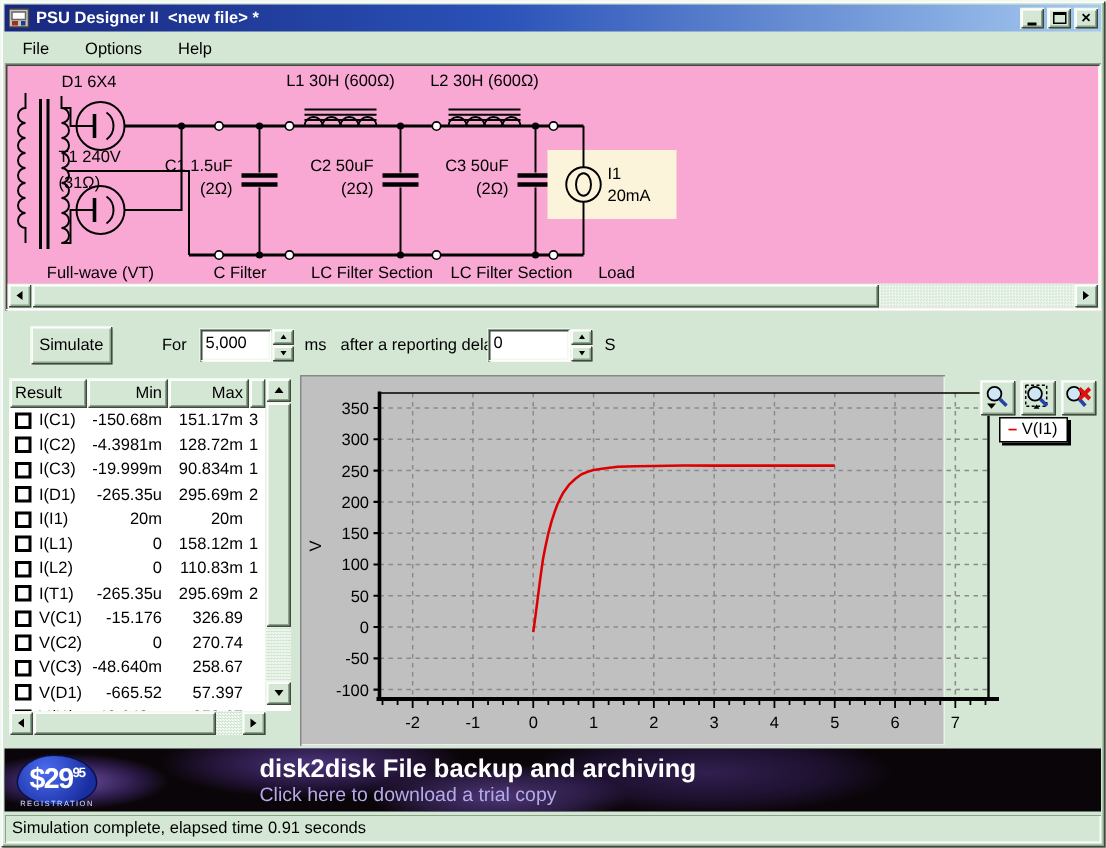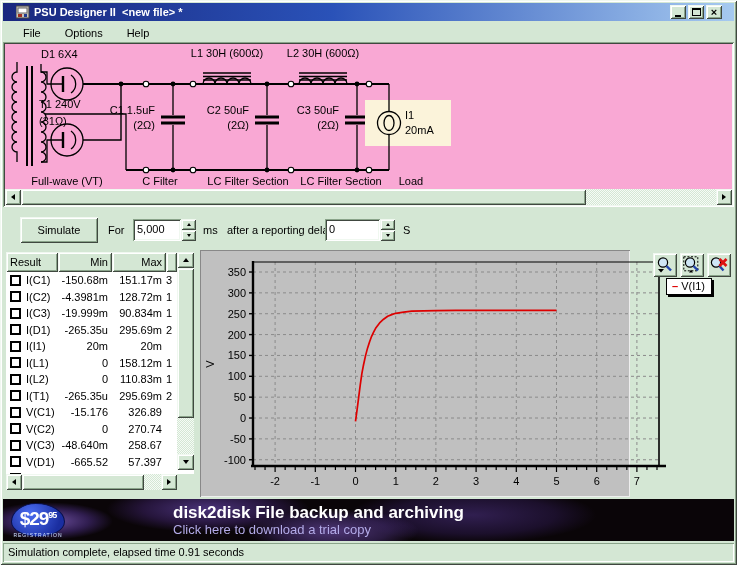--- a/index.html
+++ b/index.html
@@ -14,50 +14,50 @@
     overflow:hidden; font-size:11px; color:#000;}
   .raised{box-shadow:inset 1px 1px 0 var(--face-light), inset -1px -1px 0 var(--face-darker),
                inset 2px 2px 0 #ffffff, inset -2px -2px 0 var(--face-dark); background:var(--face);}
   .sunken{box-shadow:inset 1px 1px 0 var(--face-dark), inset -1px -1px 0 #ffffff,
                inset 2px 2px 0 var(--face-darker), inset -2px -2px 0 var(--face-light);}
   .sunken-thin{box-shadow:inset 1px 1px 0 var(--face-dark), inset -1px -1px 0 #ffffff;}
 
   
   .titlebar{position:absolute; left:3px; top:3px; width:731px; height:18px;
     background:linear-gradient(90deg,#19277e 0%, #2a52b8 45%, #a6caf0 100%);
-    display:flex; align-items:center; padding:0 12px;}
+    display:flex; align-items:center; padding:0 2px;}
   .app-icon{width:15px; height:15px; margin:0 3px 0 1px; flex:none;}
   .title-text{color:#fff; font-weight:bold; font-size:11px; white-space:pre; flex:1;}
   .tb-btns{display:flex; gap:2px;}
   .tb-btn{width:16px; height:14px; display:flex; align-items:center; justify-content:center; cursor:default;}
   .glyph-min{width:6px; height:2px; background:#000; margin-top:7px;}
   .glyph-max{width:9px; height:8px; border:1px solid #000; border-top:2px solid #000;}
   .glyph-close{font-size:11px; font-weight:bold; line-height:10px;}
 
   
-  .menubar{position:absolute; left:3px; top:21px; width:731px; height:24px; display:flex; align-items:center; padding-left:12px;}
+  .menubar{position:absolute; left:3px; top:21px; width:731px; height:24px; display:flex; align-items:center; padding-left:4px;}
   .menu-item{padding:2px 8px; margin-right:8px; cursor:default;}
 
   
   .circuit-panel{position:absolute; left:3px; top:42px; width:731px; height:165px; background:#f9a8d4;}
   .circuit-svg{position:absolute; left:2px; top:2px;}
   .hscroll{position:absolute; display:flex; height:16px;}
   .circuit-hscroll{left:2px; bottom:2px; width:727px;}
   .sb-btn{width:16px; height:16px; flex:none; display:flex; align-items:center; justify-content:center; cursor:default;}
   .sb-track{flex:1; background-image:conic-gradient(#f6fbf6 25%, var(--face) 0 50%, #f6fbf6 0 75%, var(--face) 0); background-size:2px 2px;}
   .sb-thumb{flex:none;}
   .tri{width:0; height:0; display:block;}
   .tri-up{border-left:3px solid transparent; border-right:3px solid transparent; border-bottom:4px solid #000;}
   .tri-down{border-left:3px solid transparent; border-right:3px solid transparent; border-top:4px solid #000;}
   .tri-left{border-top:3px solid transparent; border-bottom:3px solid transparent; border-right:4px solid #000;}
   .tri-right{border-top:3px solid transparent; border-bottom:3px solid transparent; border-left:4px solid #000;}
 
   
   .sim-row{position:absolute; left:0; top:212px; width:737px; height:36px;}
-  .sim-btn{position:absolute; left:20px; top:5px; width:78px; height:26px; border:none;
+  .sim-btn{position:absolute; left:20px; top:5px; width:55px; height:26px; border:none;
     font-family:"Liberation Sans",sans-serif; font-size:11px; cursor:default;}
   .lbl{position:absolute; top:12px;}
   .lbl-for{left:108px;} .lbl-ms{left:203px;} .lbl-delay{left:227px;} .lbl-s{left:403px;}
   .field{position:absolute; top:7px; height:22px; background:#fff; padding:4px 3px 0 4px; font-size:11px;}
   .field-duration{left:133px; width:48px;}
   .field-delay{left:325px; width:55px;}
   .spinner{position:absolute; top:7px; width:15px; height:22px; display:flex; flex-direction:column;}
   .spinner-duration{left:181px;} .spinner-delay{left:380px;}
   .spin-btn{flex:1; display:flex; align-items:center; justify-content:center; cursor:default;}
   .spin-btn .tri-up{border-left-width:2.5px; border-right-width:2.5px; border-bottom-width:3.5px;}

